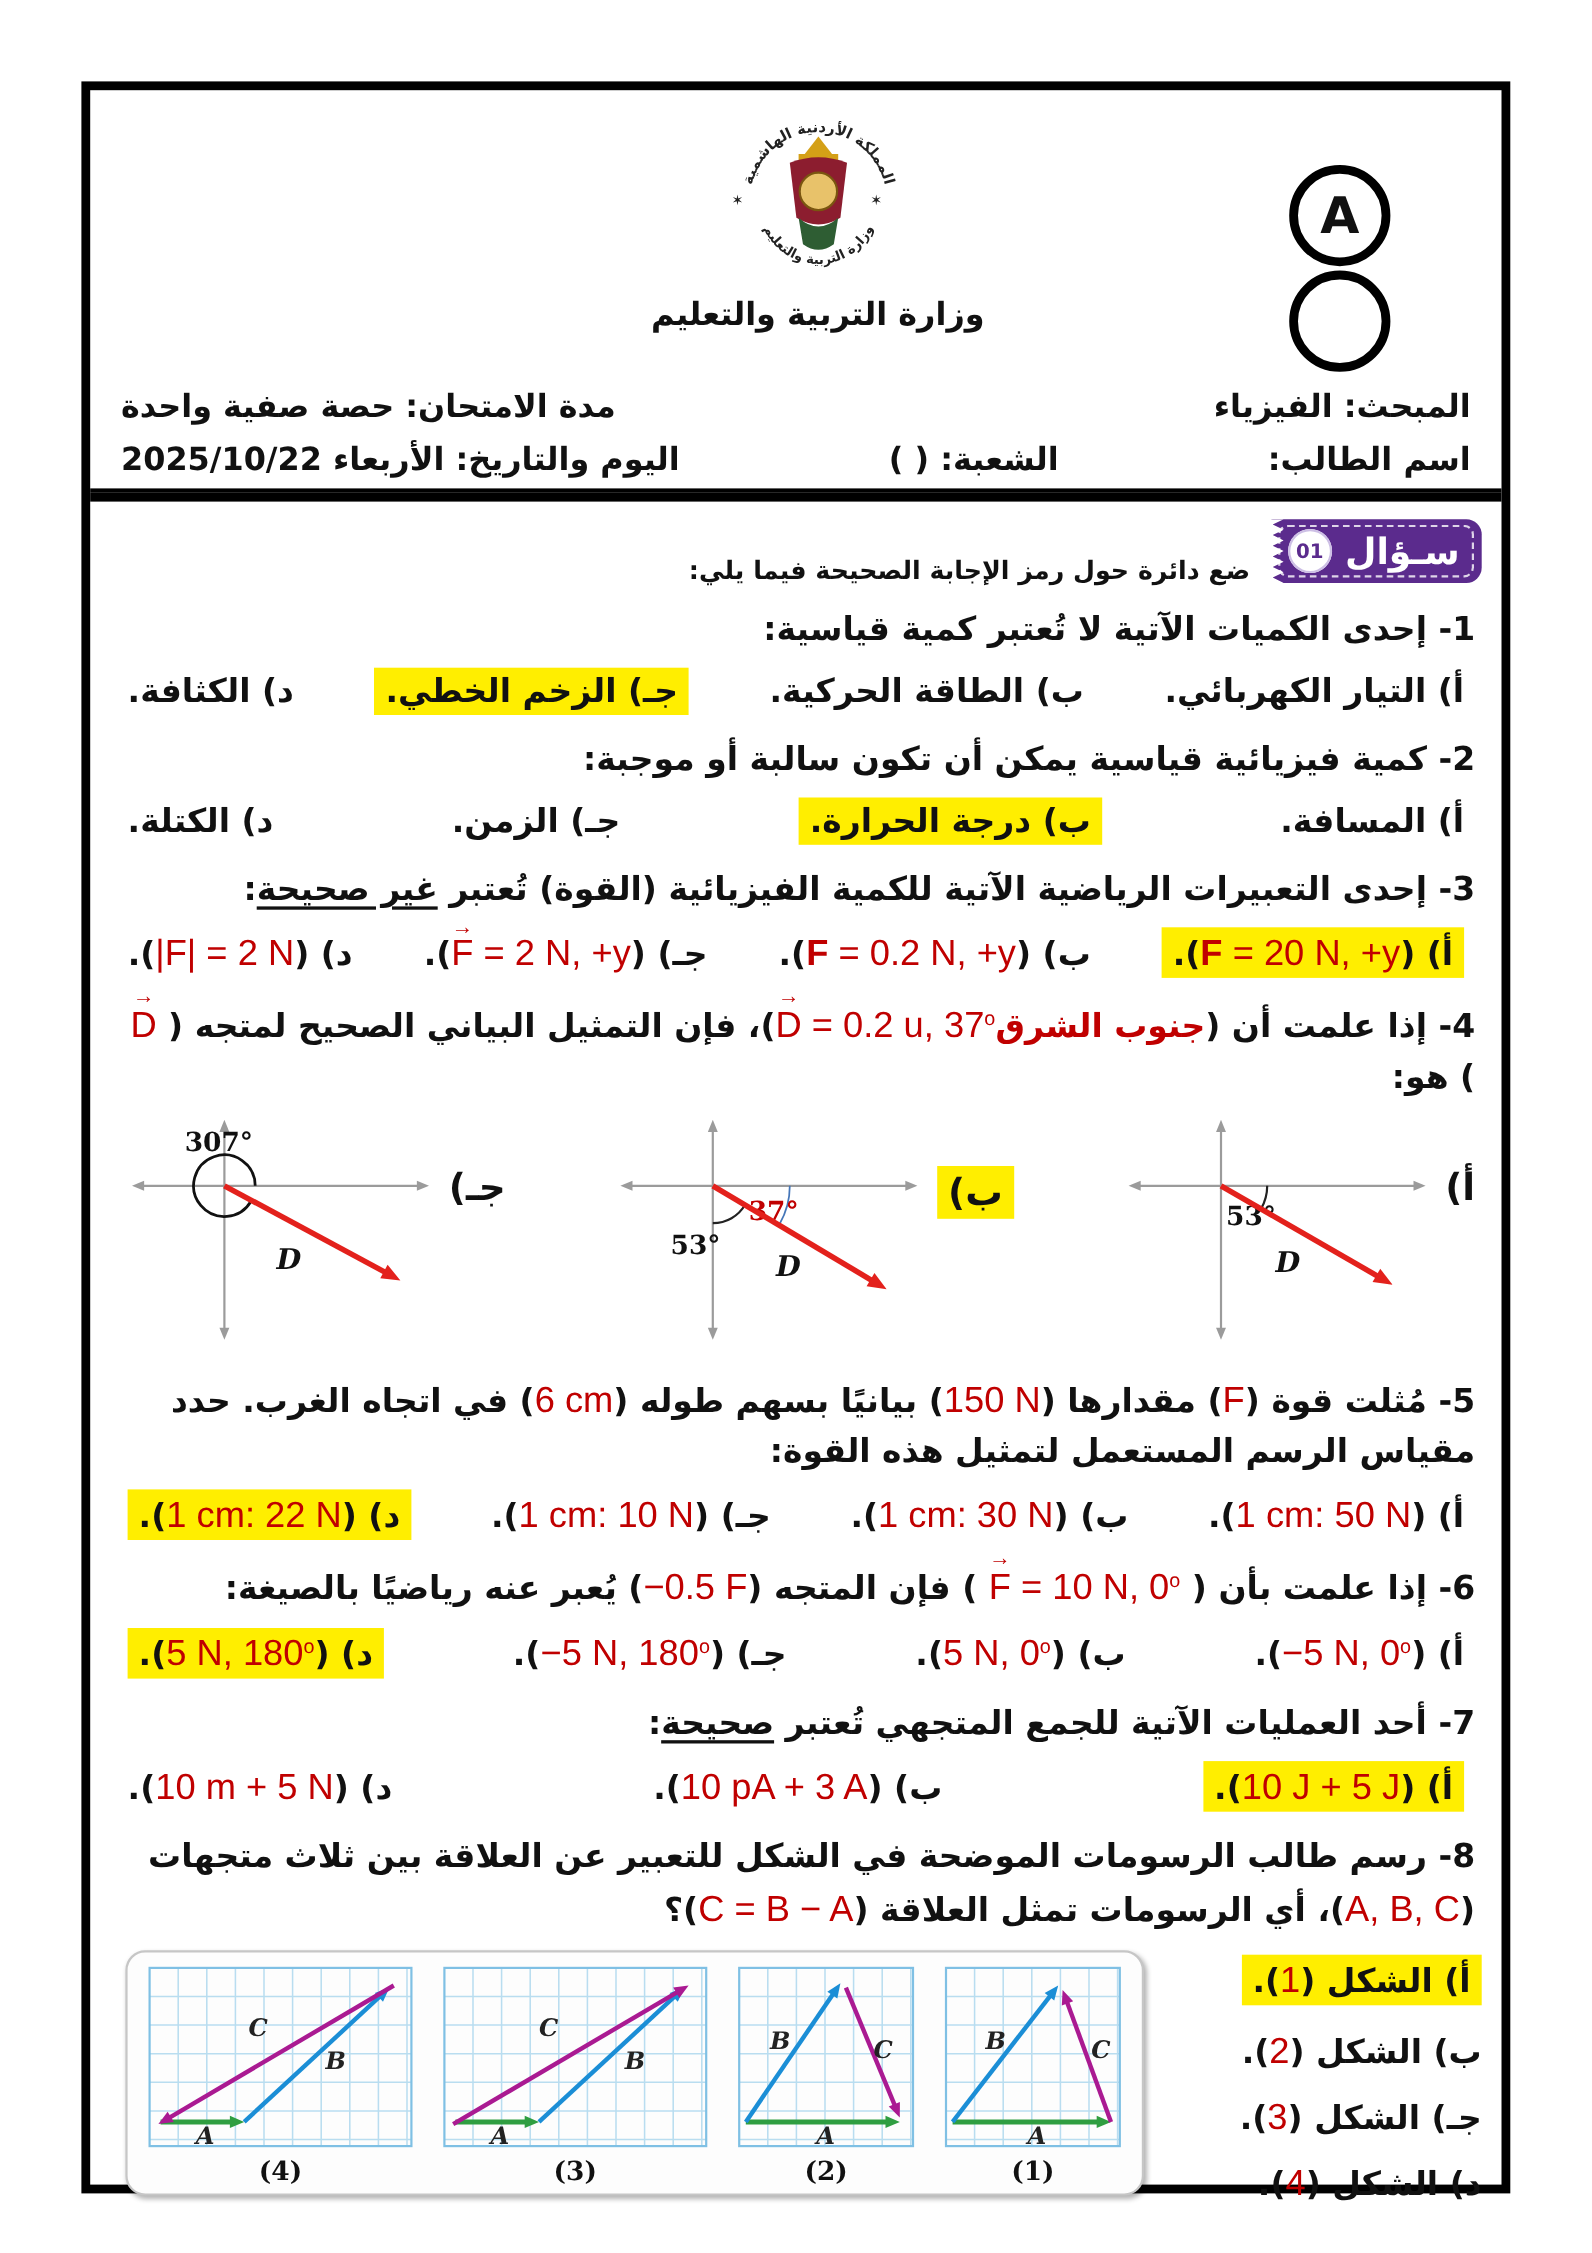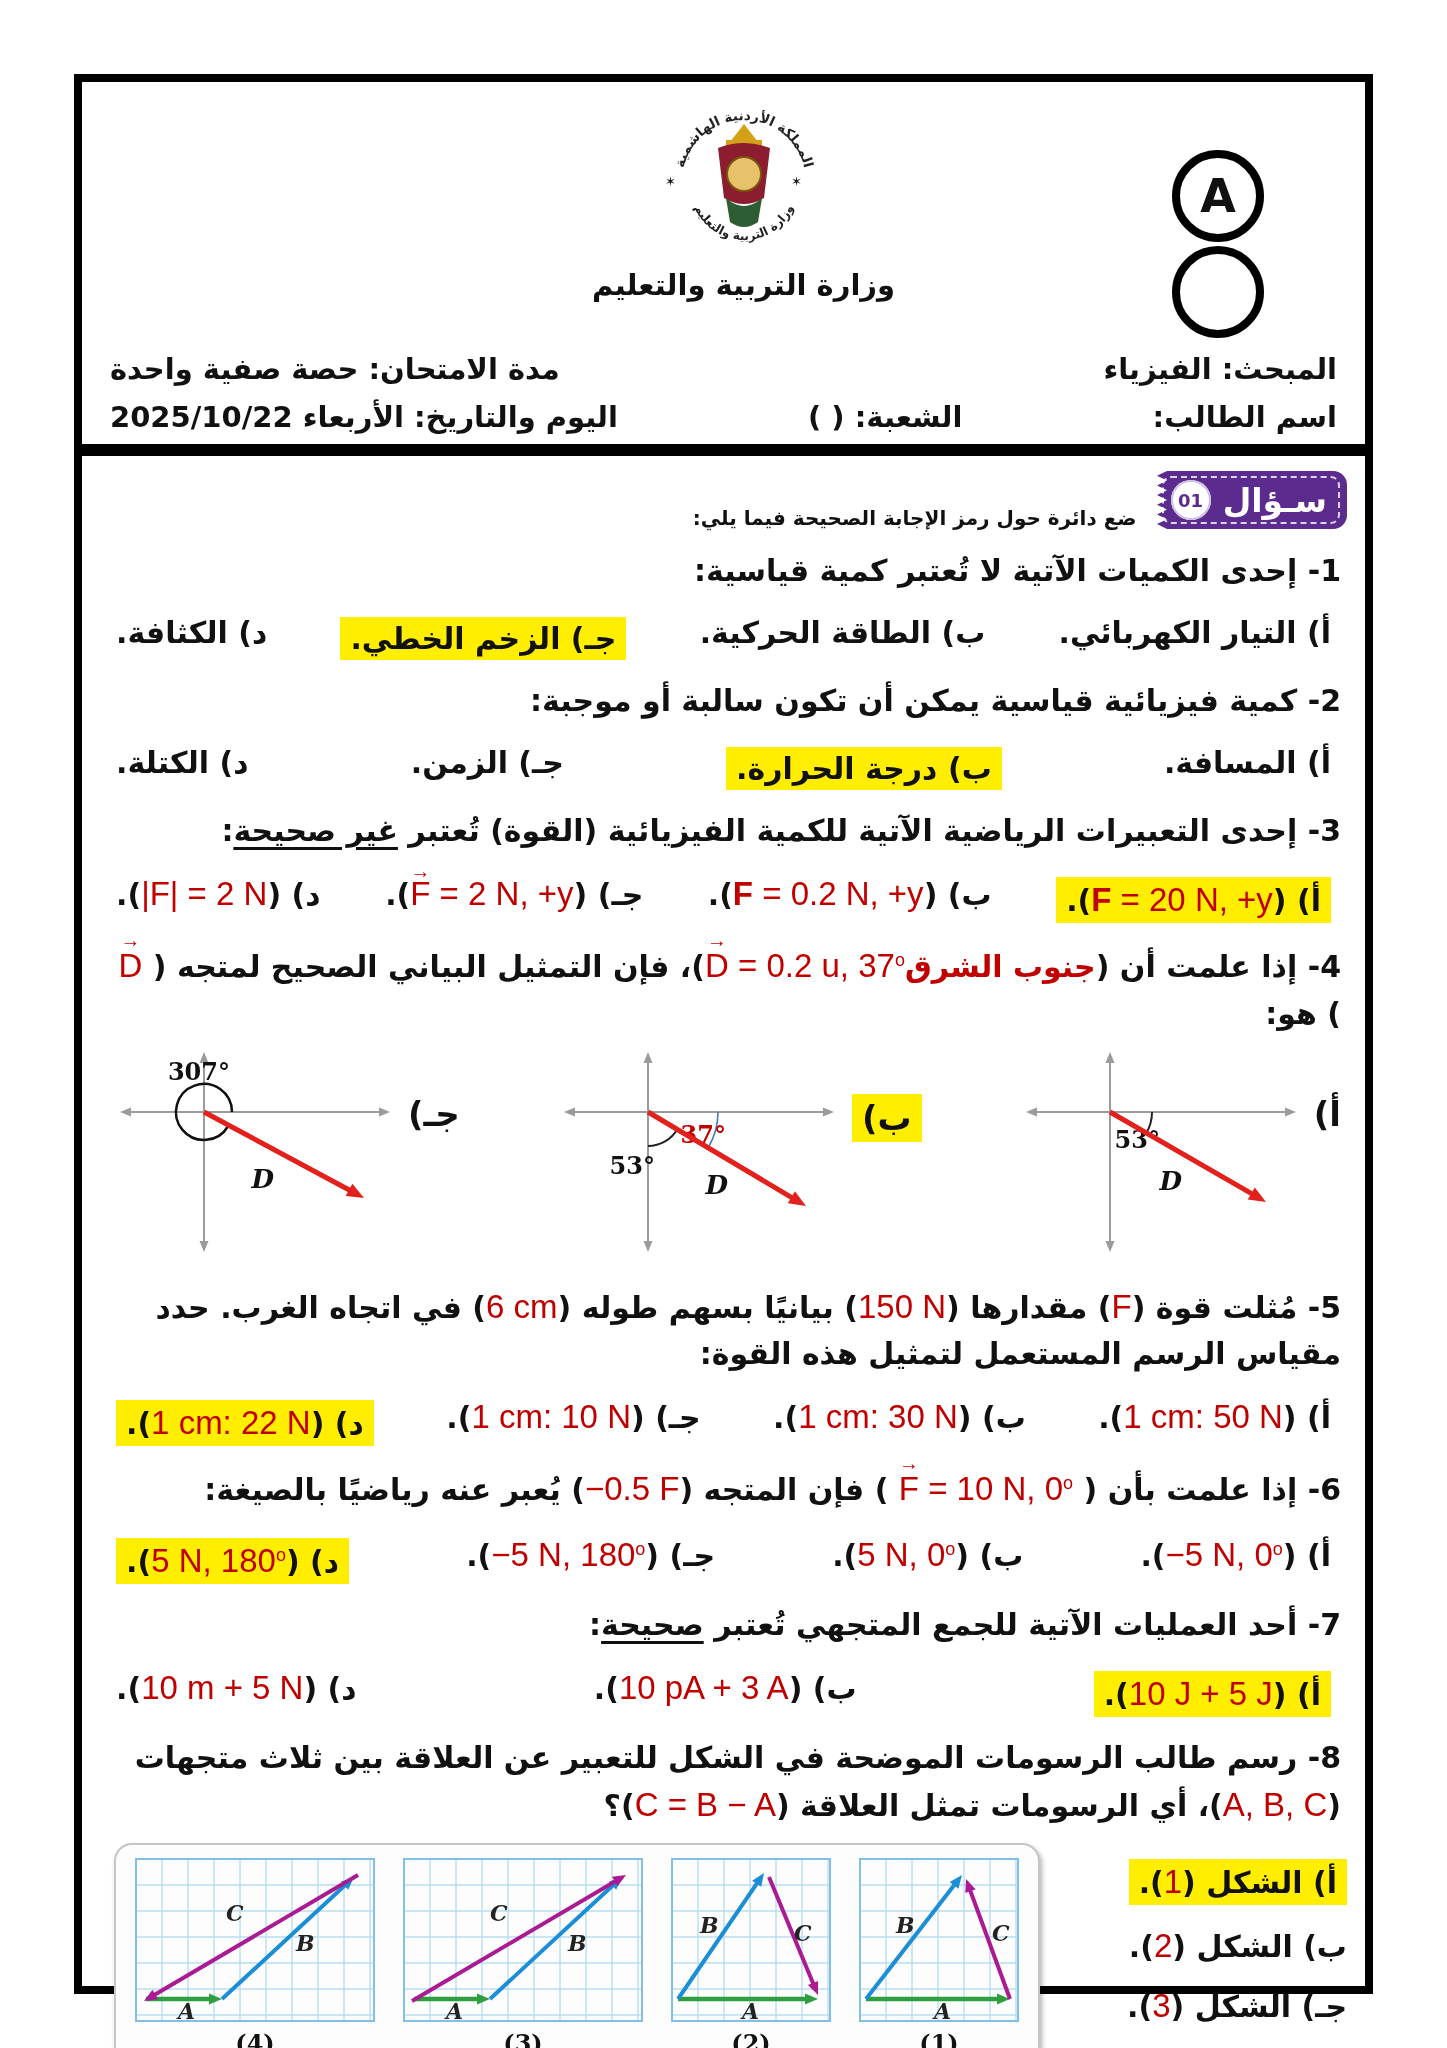--- a/index.html
+++ b/index.html
@@ -30,27 +30,27 @@
   .banner{display:flex;align-items:center;gap:18px;}
   .ribbon{position:relative;background:var(--purple);color:#fff;height:58px;display:flex;align-items:center;
           gap:12px;padding:0 20px 0 16px;border-radius:2px 14px 14px 2px;font-size:33px;}
   .ribbon::after{content:"";position:absolute;inset:5px 7px;border:2px dashed rgba(255,255,255,.8);
           border-radius:9px;pointer-events:none;}
   .ribbon .zig{position:absolute;left:-1px;top:0;height:100%;width:13px;}
   .ribbon-num{width:40px;height:40px;background:#fff;border-radius:50%;color:var(--purple);
           display:flex;align-items:center;justify-content:center;font-size:18px;z-index:1;
           box-shadow:0 0 0 2px #cdbfe5 inset;}
   .ribbon-word{z-index:1;}
-  .instr{font-size:20px;margin-top:36px;}
+  .instr{font-size:23px;margin-top:36px;}
   .q{margin-top:18px;}
   .stem{font-size:30px;line-height:1.5;padding-right:6px;}
   .opt-row{display:flex;justify-content:space-between;align-items:center;margin-top:12px;
            padding:0 16px;font-size:30px;}
   .opt{white-space:nowrap;}
-  .hl{background:var(--hl);padding:4px 10px;margin-top:12px;}
+  .hl{background:var(--hl);padding:4px 10px;}
   .seg{white-space:pre-wrap;}
   .u{text-decoration:underline;text-underline-offset:6px;text-decoration-thickness:2.5px;}
   .red-ar{color:var(--mathred);}
   .mrun{direction:ltr;unicode-bidi:isolate;}
   .m{font-family:Liberation Sans, sans-serif;color:var(--mathred);font-weight:500;font-size:1.1em;}
   .mb{font-weight:bold;}
   .sup{vertical-align:super;font-size:0.6em;line-height:0;}
   .vec{position:relative;display:inline-block;}
   .vec::after{content:"\2192";position:absolute;left:50%;transform:translateX(-50%);
               top:-0.78em;font-size:0.6em;font-weight:bold;}

